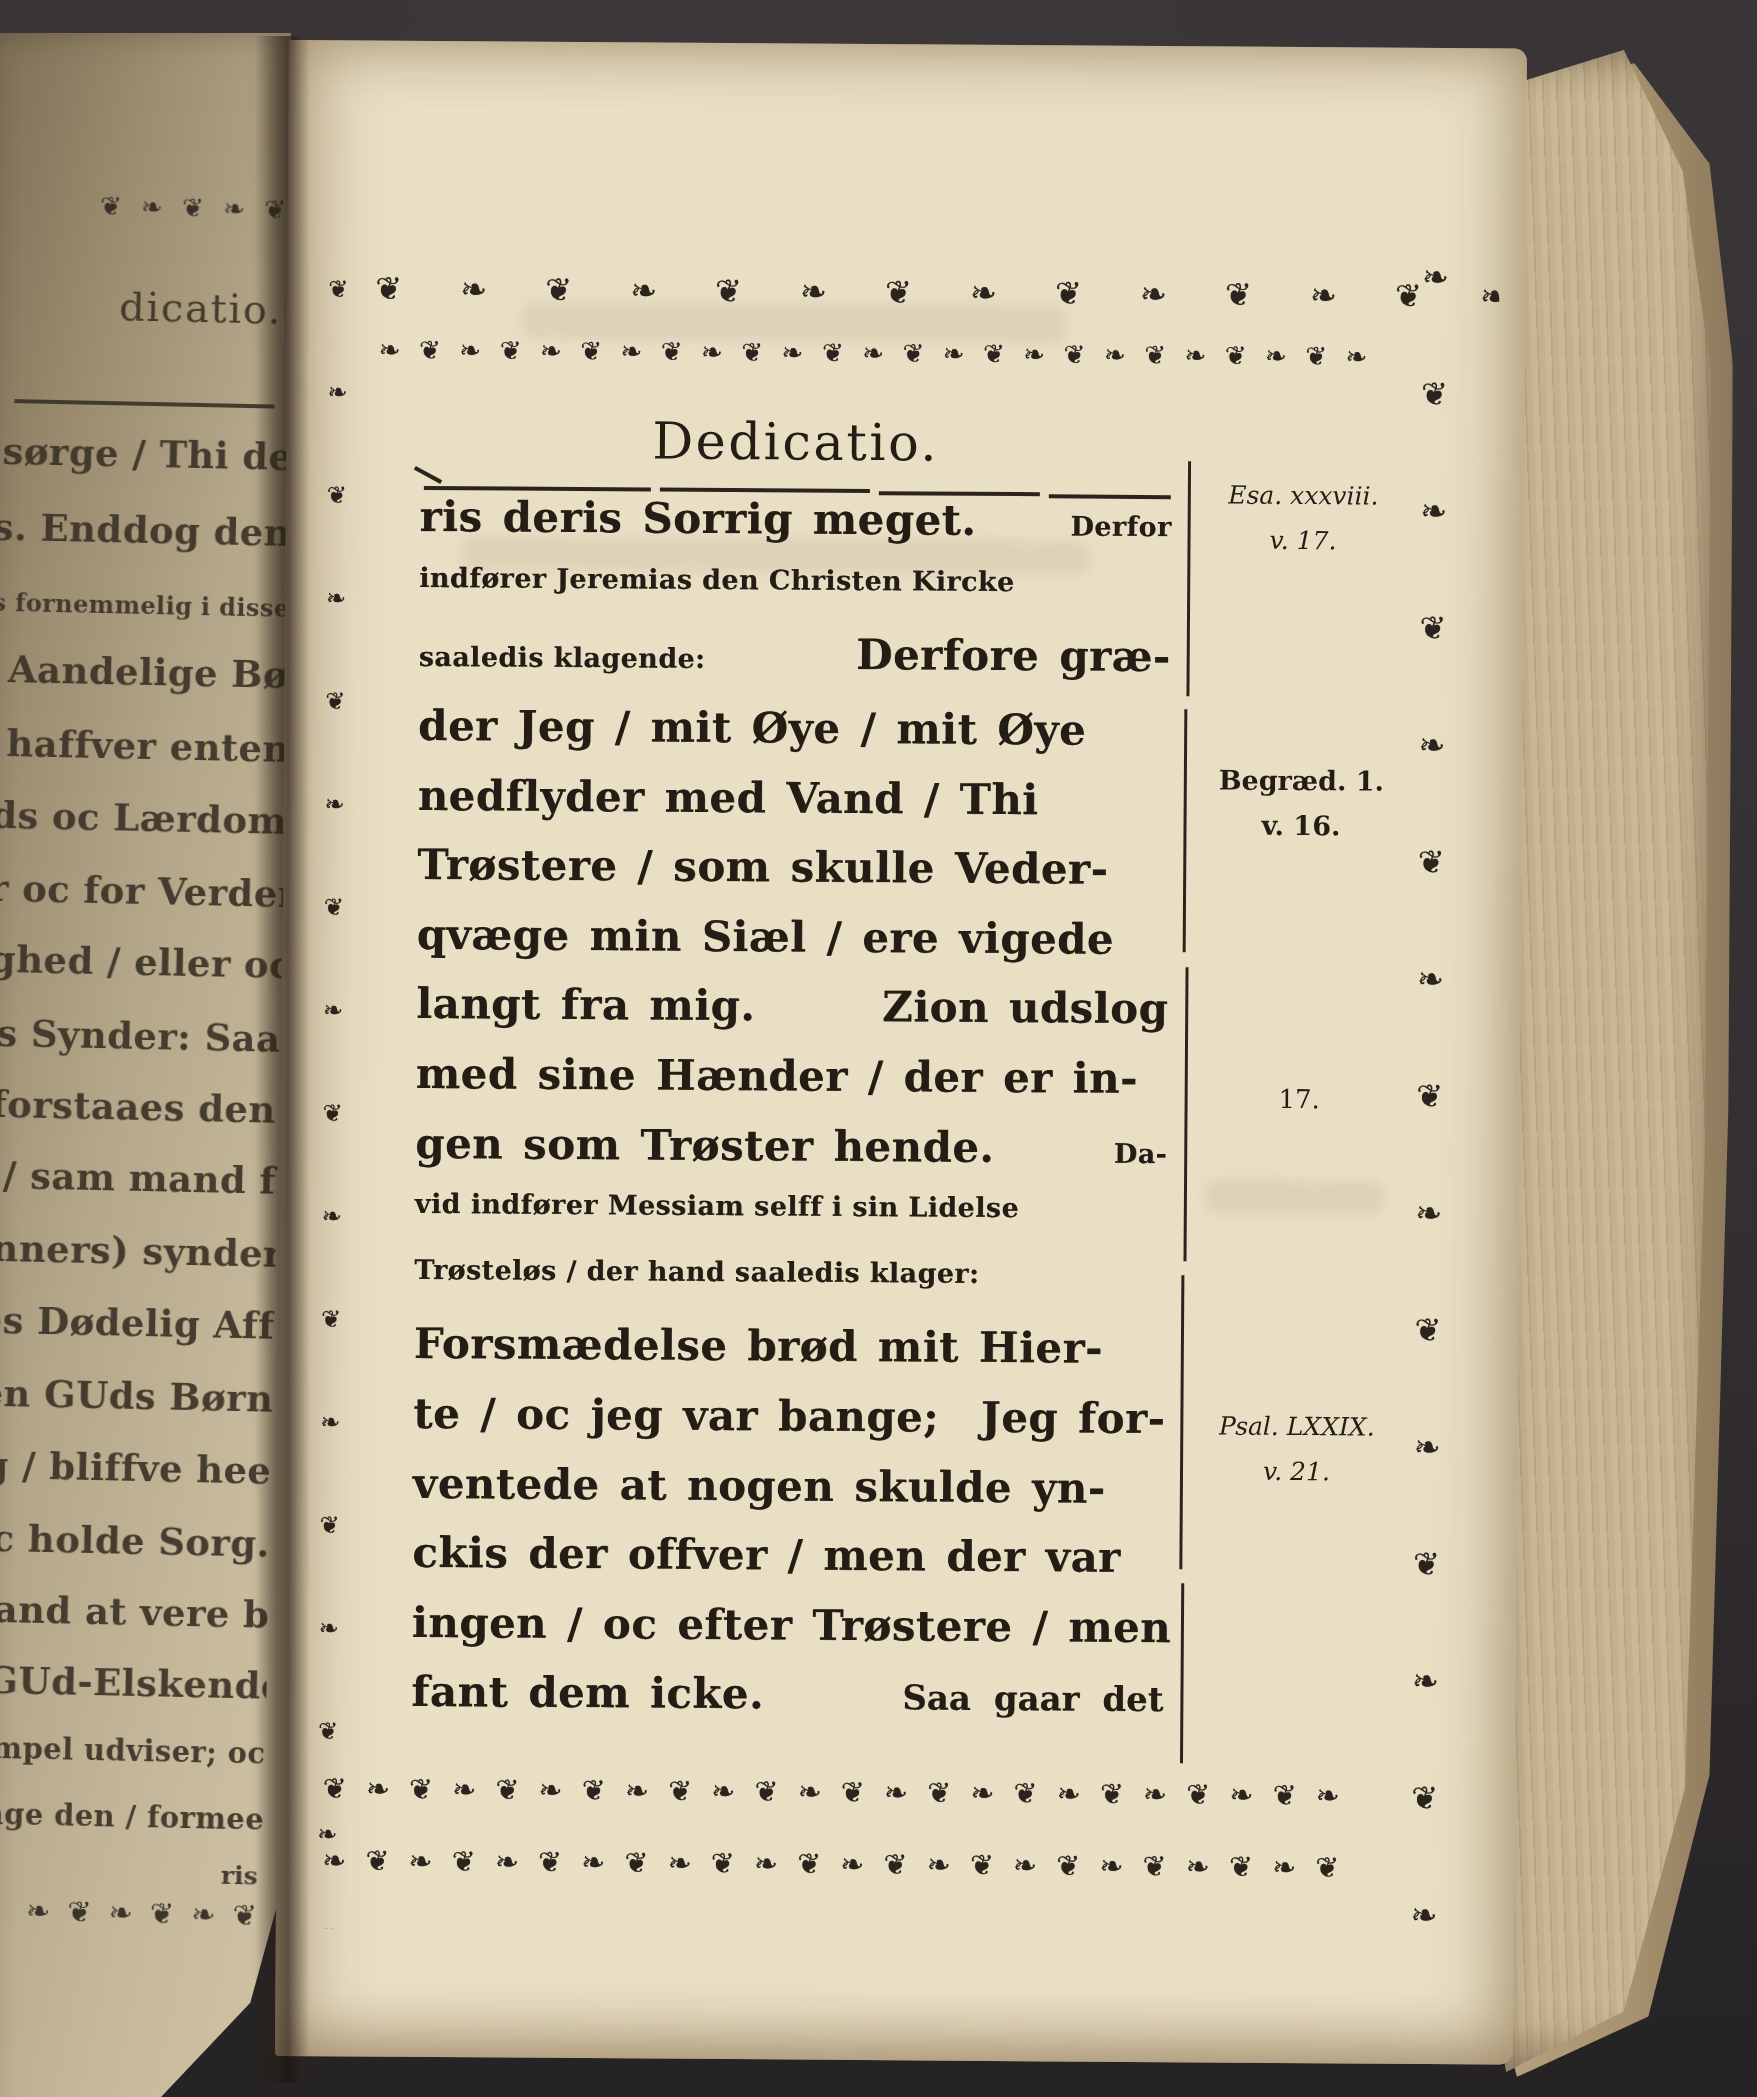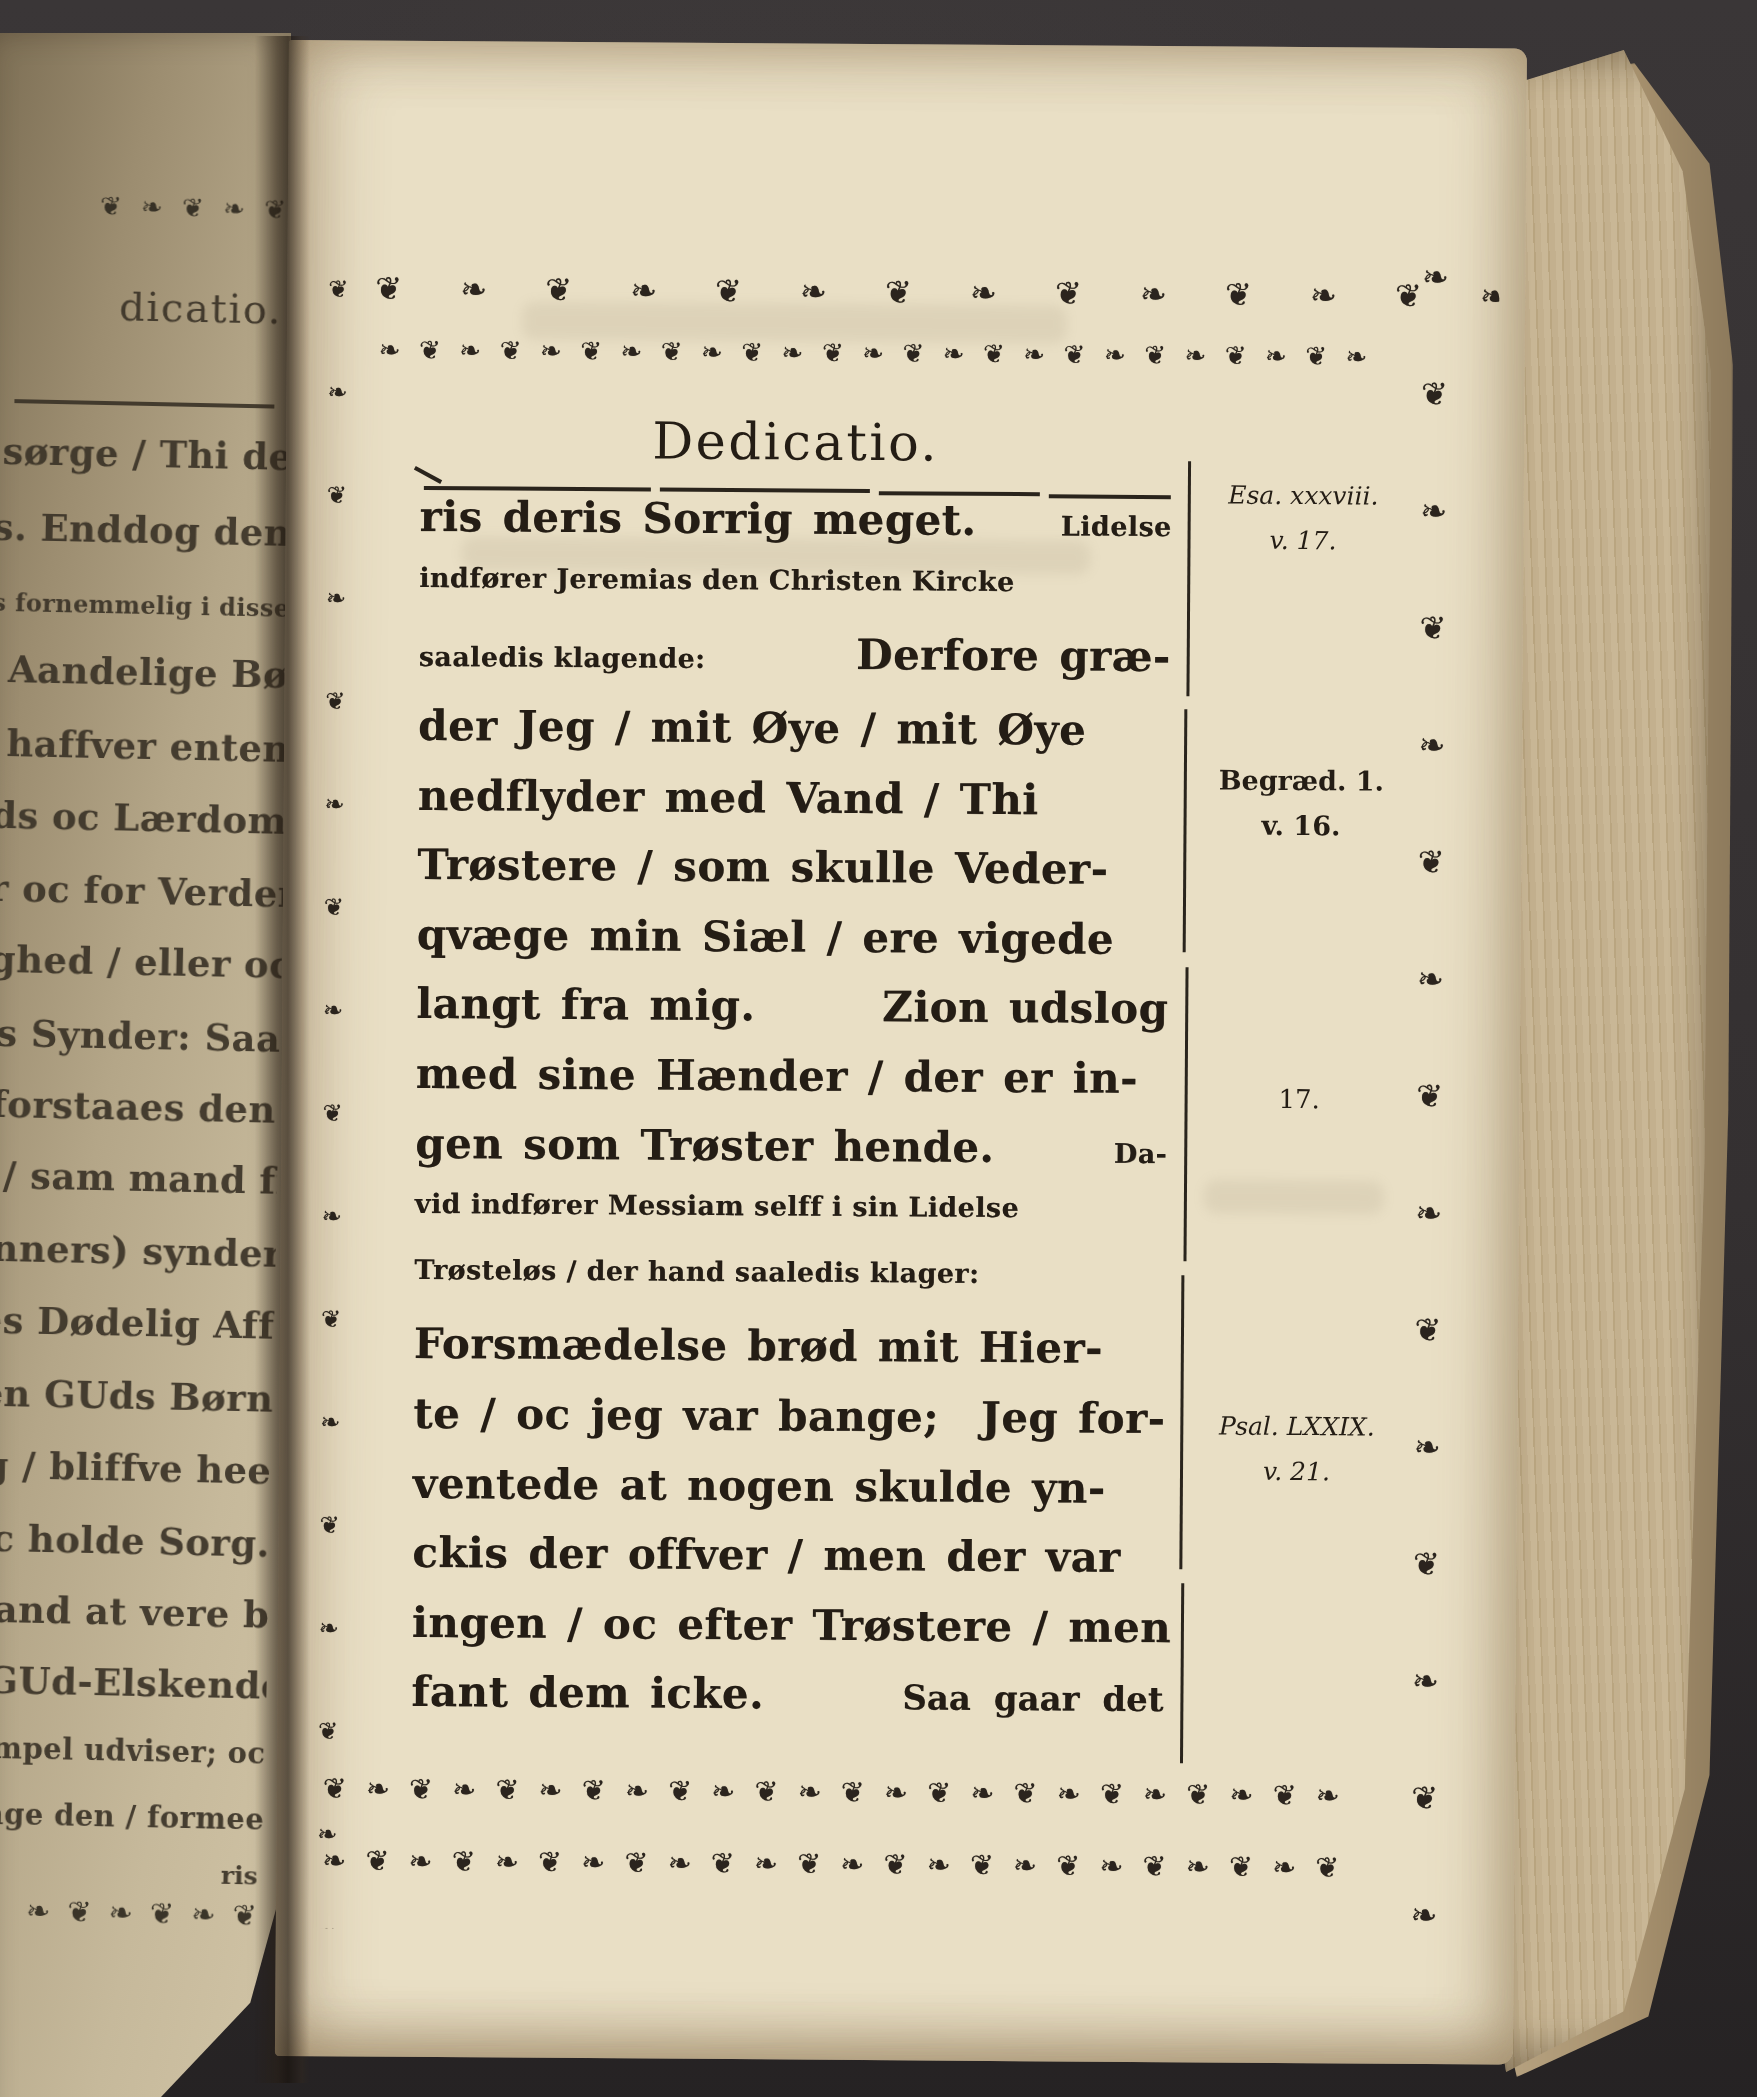--- a/index.html
+++ b/index.html
@@ -190,21 +190,21 @@
 
   <div class="vrule" style="left:902px;top:415px;height:235px"></div>
   <div class="vrule" style="left:900px;top:663px;height:243px"></div>
   <div class="vrule" style="left:903px;top:921px;height:294px"></div>
   <div class="vrule" style="left:901px;top:1229px;height:294px"></div>
   <div class="vrule" style="left:903px;top:1537px;height:180px"></div>
 
   <div class="text-block">
     <div class="t-line" style="top:0px">
         <span class="seg-lg">ris deris Sorrig meget.</span>
-        <span class="seg-sm">Lidelse</span>
+        <span class="seg-sm">Derfor</span>
       </div>
     <div class="t-line" style="top:70px">
         <span class="seg-sm">indfører Jeremias den Christen Kircke</span>
       </div>
     <div class="t-line" style="top:135px">
         <span class="seg-sm">saaledis klagende:</span>
         <span class="seg-lg">Derfore græ-</span>
       </div>
     <div class="t-line" style="top:209px">
         <span class="seg-lg">der Jeg / mit Øye / mit Øye</span>

